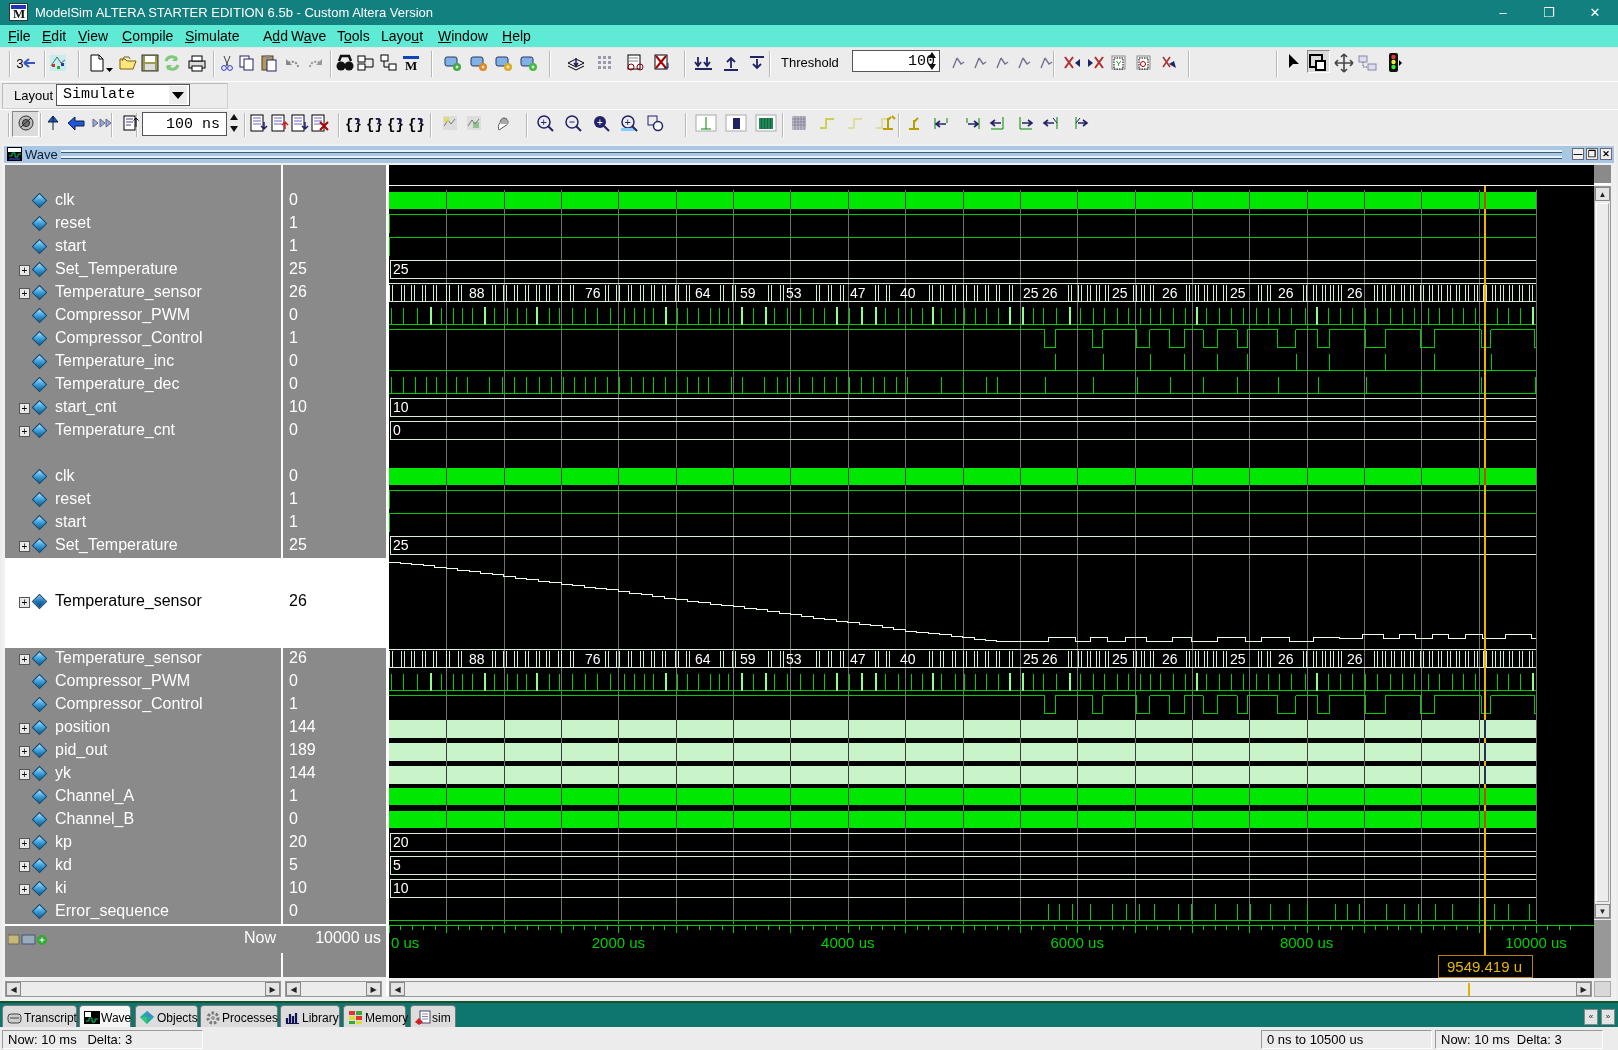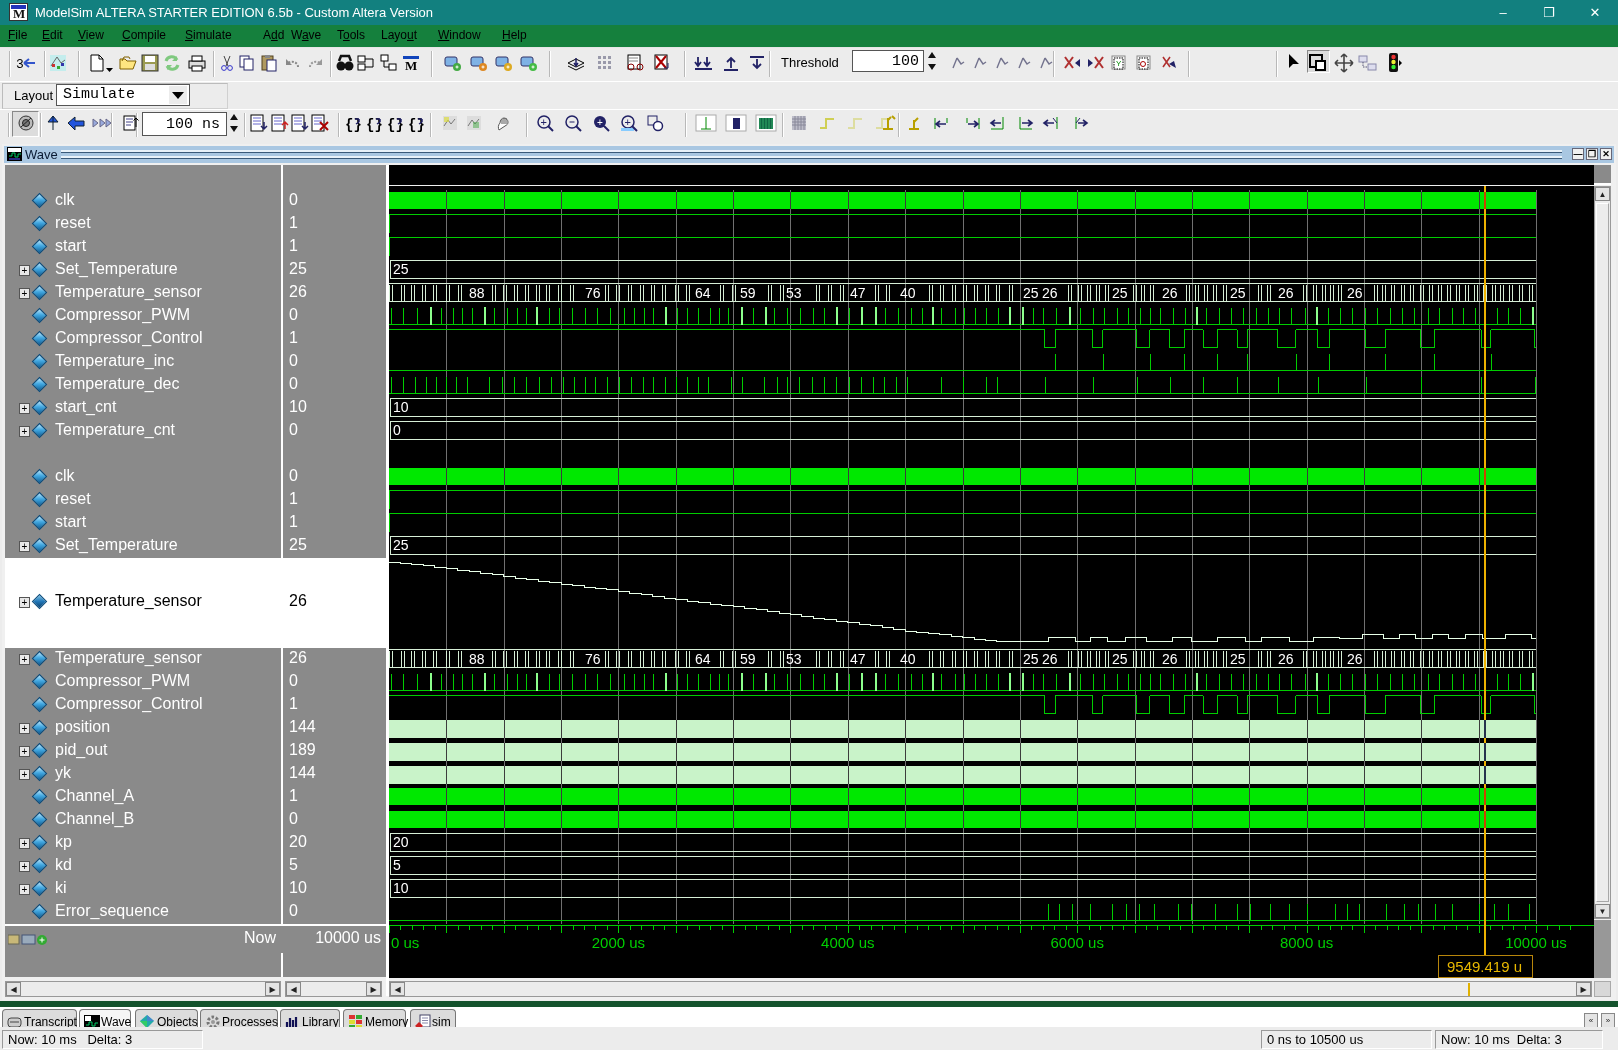--- a/index.html
+++ b/index.html
@@ -2,21 +2,21 @@
 <html><head><meta charset="utf-8"><style>
 *{margin:0;padding:0;box-sizing:border-box}
 html,body{width:1618px;height:1050px;overflow:hidden;font-family:"Liberation Sans",sans-serif;background:#ececec}
 #page{position:absolute;left:0;top:0;width:1618px;height:1050px}
 #title{position:absolute;left:0;top:0;width:100%;height:25px;background:#12807f;color:#fff}
 #title .txt{position:absolute;left:35px;top:5px;font-size:13px}
 #mlogo{position:absolute;left:9px;top:3px;width:19px;height:18px;background:#fff;border:1px solid #333}
 #mlogo .bar{position:absolute;left:1px;top:1px;right:1px;height:4px;background:#2233bb}
 #mlogo .m{position:absolute;left:3px;top:2px;font-size:13px;font-weight:bold;color:#111;font-family:"Liberation Serif",serif}
 .winbtn{position:absolute;top:0;width:46px;height:25px;color:#fff;font-size:13px;text-align:center;line-height:25px}
-#menu{position:absolute;left:0;top:25px;width:100%;height:22px;background:#15803d;font-size:12px;color:#000}
+#menu{position:absolute;left:0;top:25px;width:100%;height:22px;background:#5eead4;font-size:14px;color:#000}
 #menu span{position:absolute;top:3px}
 #tbar{position:absolute;left:0;top:47px;width:100%;height:97px;background:#ececec;border-top:1px solid #e6e6e6}
 #tbar .r1{position:absolute;left:0;top:33px;width:100%;height:1px;background:#d8d8d8;border-bottom:1px solid #fff}
 #tbar .r2{position:absolute;left:0;top:61px;width:100%;height:1px;background:#d8d8d8;border-bottom:1px solid #fff}
 .ic{position:absolute}
 .inp{position:absolute;background:#fff;border:1px solid #555}
 .spin{position:absolute;width:14px;height:22px}
 .spin:before{content:"";position:absolute;left:2px;top:2px;border:4.5px solid transparent;border-bottom:6px solid #111;border-top:none}
 .spin:after{content:"";position:absolute;left:2px;bottom:2px;border:4.5px solid transparent;border-top:6px solid #111;border-bottom:none}
 .vsep{position:absolute;width:2px;border-left:1px solid #b8b8b8;border-right:1px solid #fff}
@@ -41,21 +41,21 @@
 .divtxt{position:absolute;left:33px;top:1px}
 .dash{position:absolute;left:9px;top:11px;width:18px;border-top:1px solid #fff}
 .dash2{position:absolute;left:224px;width:52px;top:11px;border-top:1px solid #fff}
 #names .row,#names .anarow,#names .divrow{margin-top:-165px}
 #vdiv{position:absolute;left:281px;top:165px;width:2px;height:812px;background:#fff}
 #vdiv2{position:absolute;left:386px;top:165px;width:3px;height:831px;background:#fff}
 #nowrow{position:absolute;left:5px;top:924px;width:381px;height:29px;background:#8a8a8a;border-top:2px solid #fff;color:#fff;font-size:16px}
 #currow{position:absolute;left:5px;top:953px;width:381px;height:24px;background:#8a8a8a;color:#fff;font-size:16px}
 .sb{position:absolute;background:#ececec;border:1px solid #999}
 .sbtn{position:absolute;width:15px;height:14px;background:#e4e4e4;border:1px solid #888;font-size:8px;text-align:center;line-height:13px;color:#222}
-#tabs{position:absolute;left:0;top:1001px;width:100%;height:26px;background:#ffffff;border-top:6px solid #14532d}
+#tabs{position:absolute;left:0;top:1001px;width:100%;height:26px;background:#0f766e;border-top:2px solid #14532d}
 .tab{position:absolute;top:2px;height:24px;background:#dcdcdc;border:1px solid #777;border-bottom:none;border-radius:4px 4px 0 0;font-size:12px;color:#000}
 .tab.active{background:#f6f6f6}
 .tab .tx{position:absolute;left:21px;top:5px;white-space:nowrap}
 #status{position:absolute;left:0;top:1027px;width:100%;height:23px;background:#ececec}
 .sbox{position:absolute;top:3px;height:19px;border:1px solid #999;border-bottom-color:#fff;border-right-color:#fff;font-size:13px;color:#000}
 .sbox span{position:absolute;left:5px;top:1px;white-space:nowrap}
 </style></head><body>
 <div id="page">
 <div id="title">
  <div id="mlogo">
@@ -238,21 +238,21 @@
       </svg></div>
     <div class="ic" style="left:722px;top:54px;width:18px;height:18px"><svg width="18" height="18">
         <path d="M9 14V5M5 8l4-4 4 4" stroke="#226" stroke-width="1.8" fill="none"></path>
         <path d="M2 16h14" stroke="#226" stroke-width="2"></path>
       </svg></div>
     <div class="ic" style="left:748px;top:54px;width:18px;height:18px"><svg width="18" height="18">
         <path d="M9 5v8M5 10l4 4 4-4" stroke="#226" stroke-width="1.8" fill="none"></path>
         <path d="M2 3h14" stroke="#226" stroke-width="2"></path>
       </svg></div>
     <div style="position:absolute;left:781px;top:55px;font-size:13px">Threshold</div>
-    <div class="inp" style="left:852px;top:50px;width:72px;height:22px">
+    <div class="inp" style="left:852px;top:50px;width:88px;height:22px">
       <span style="position:absolute;right:4px;top:2px;font-family:'Liberation Mono',monospace;font-size:15px">100</span>
     </div>
     <div class="spin" style="left:926px;top:50px"></div>
     <div class="ic" style="left:950px;top:54px;width:16px;height:18px"><svg width="16" height="18">
         <path d="M3 14l4-10M7 4l4 6 3-2" stroke="#557" stroke-width="1.4" fill="none" opacity=".8"></path>
       </svg></div>
     <div class="ic" style="left:972px;top:54px;width:16px;height:18px"><svg width="16" height="18">
         <path d="M3 14l4-10M7 4l4 6 3-2" stroke="#557" stroke-width="1.4" fill="none" opacity=".8"></path>
       </svg></div>
     <div class="ic" style="left:994px;top:54px;width:16px;height:18px"><svg width="16" height="18">

